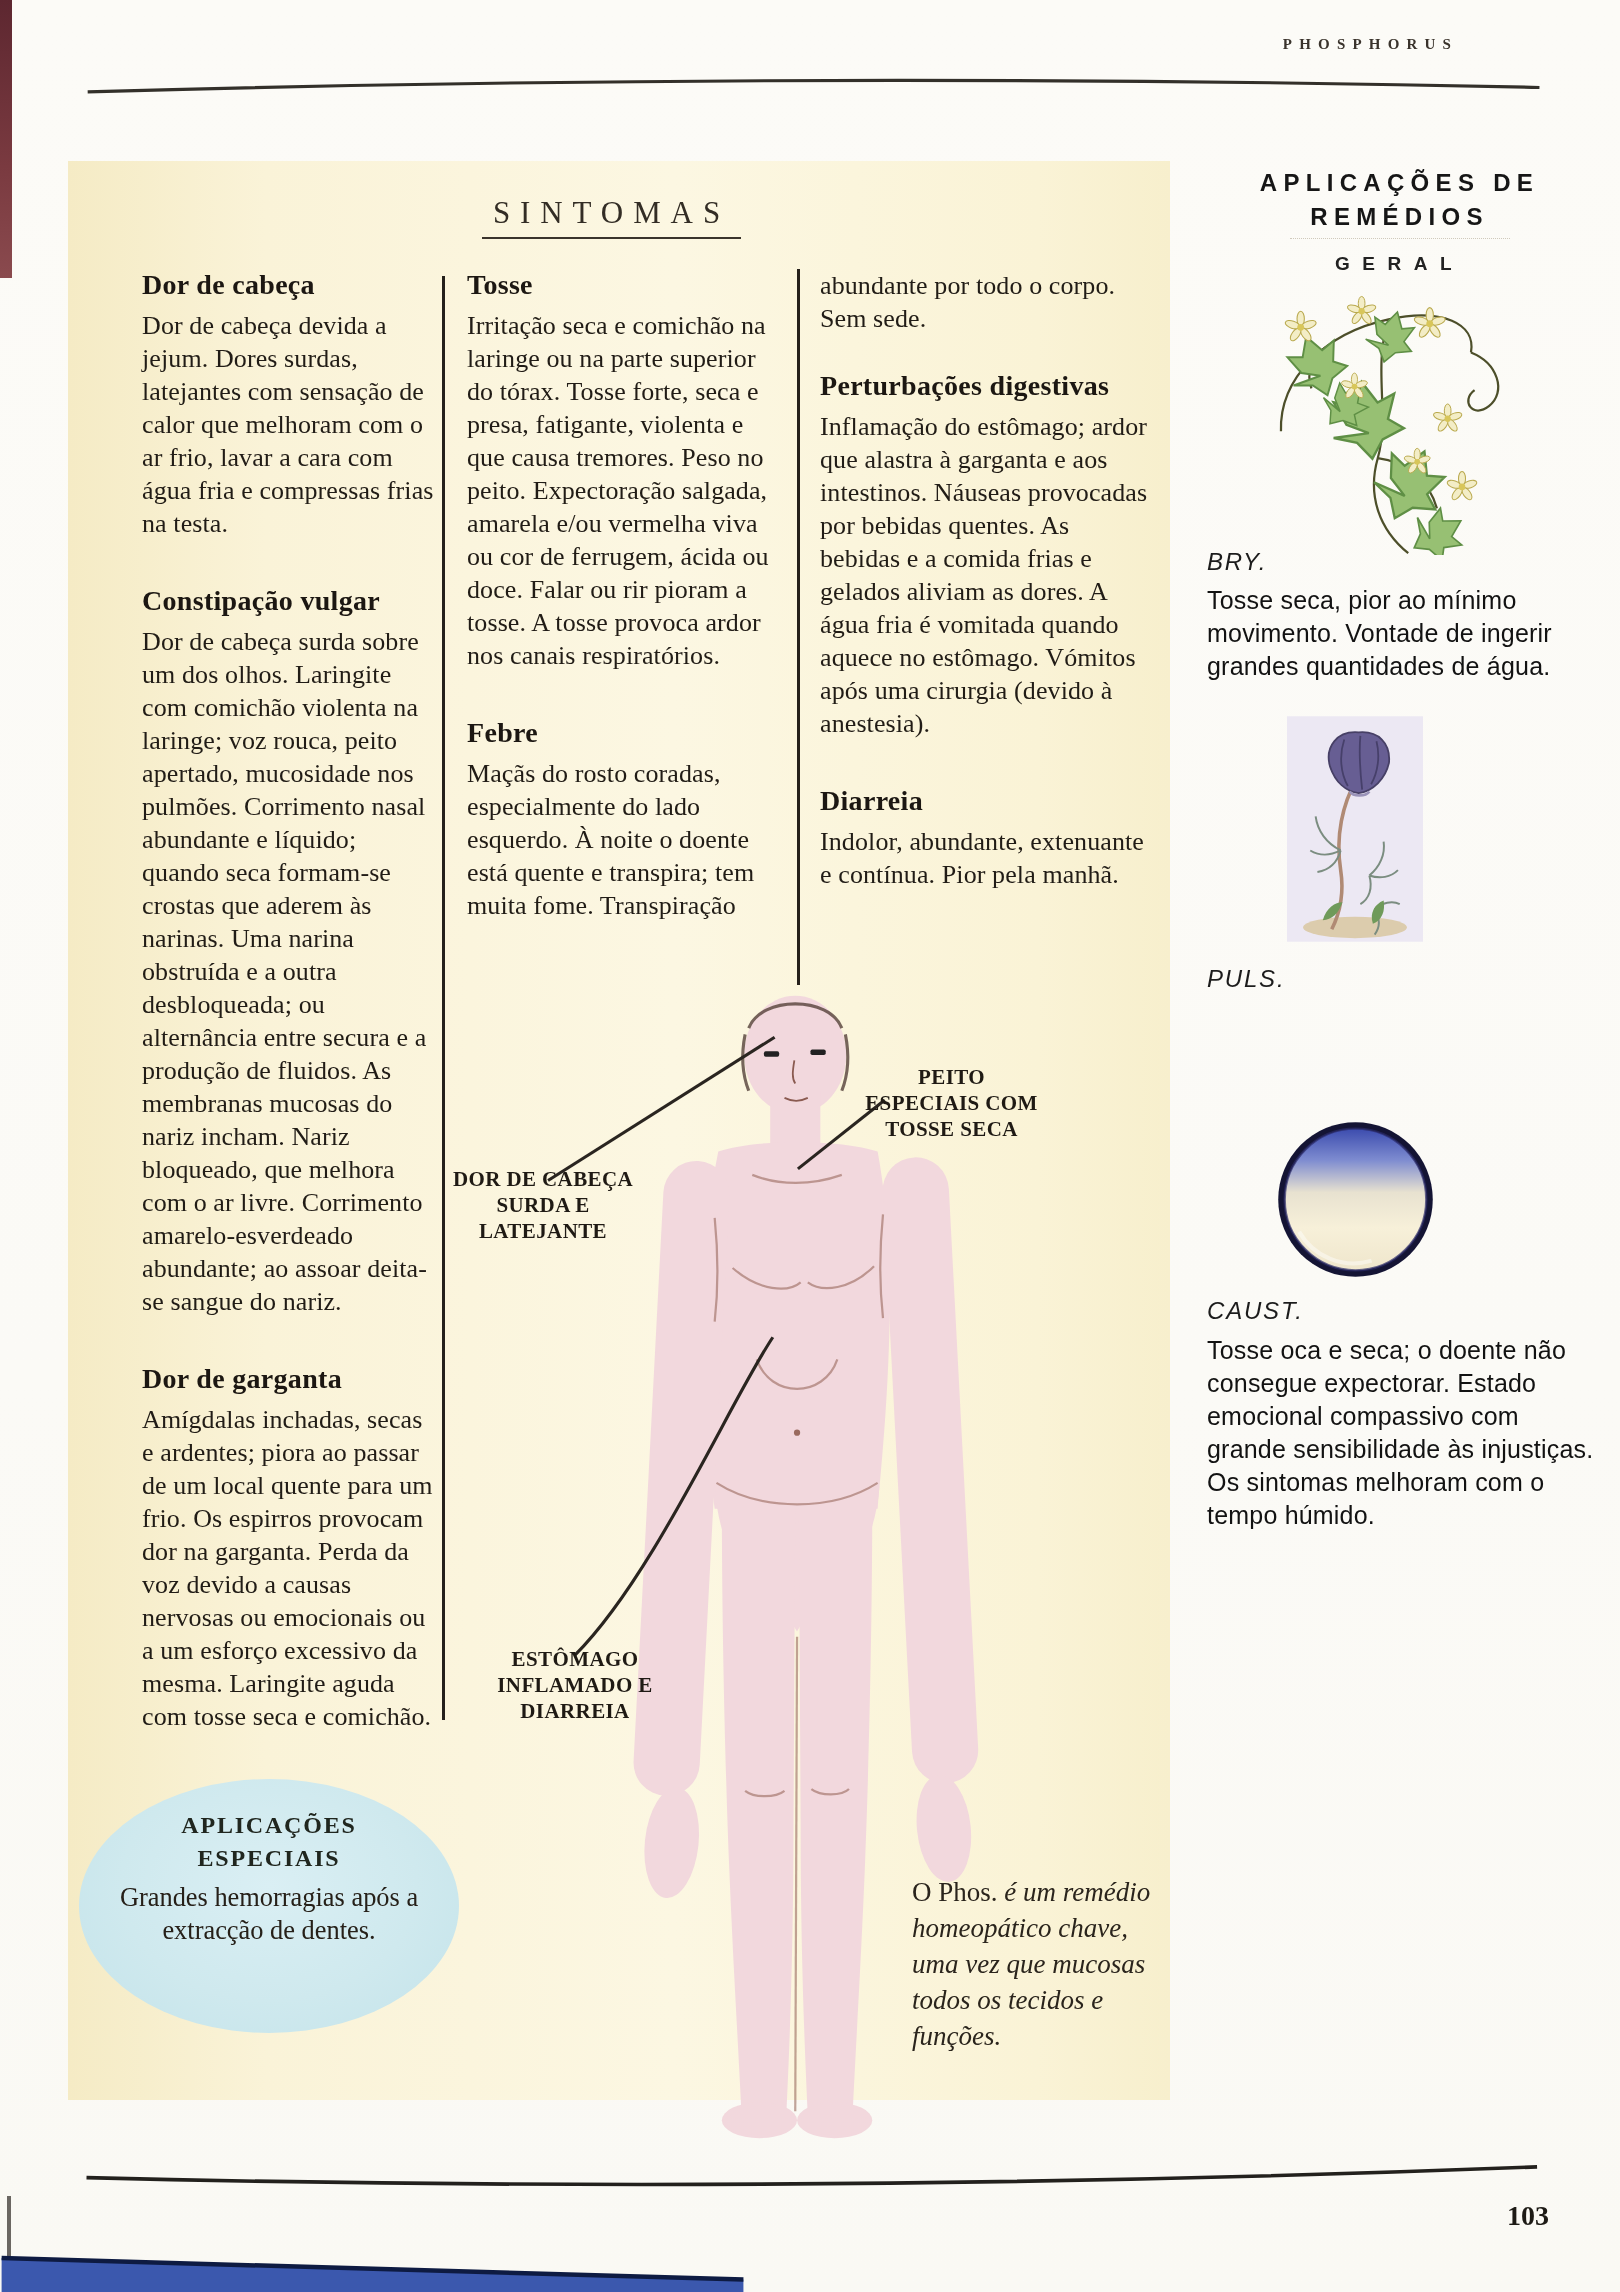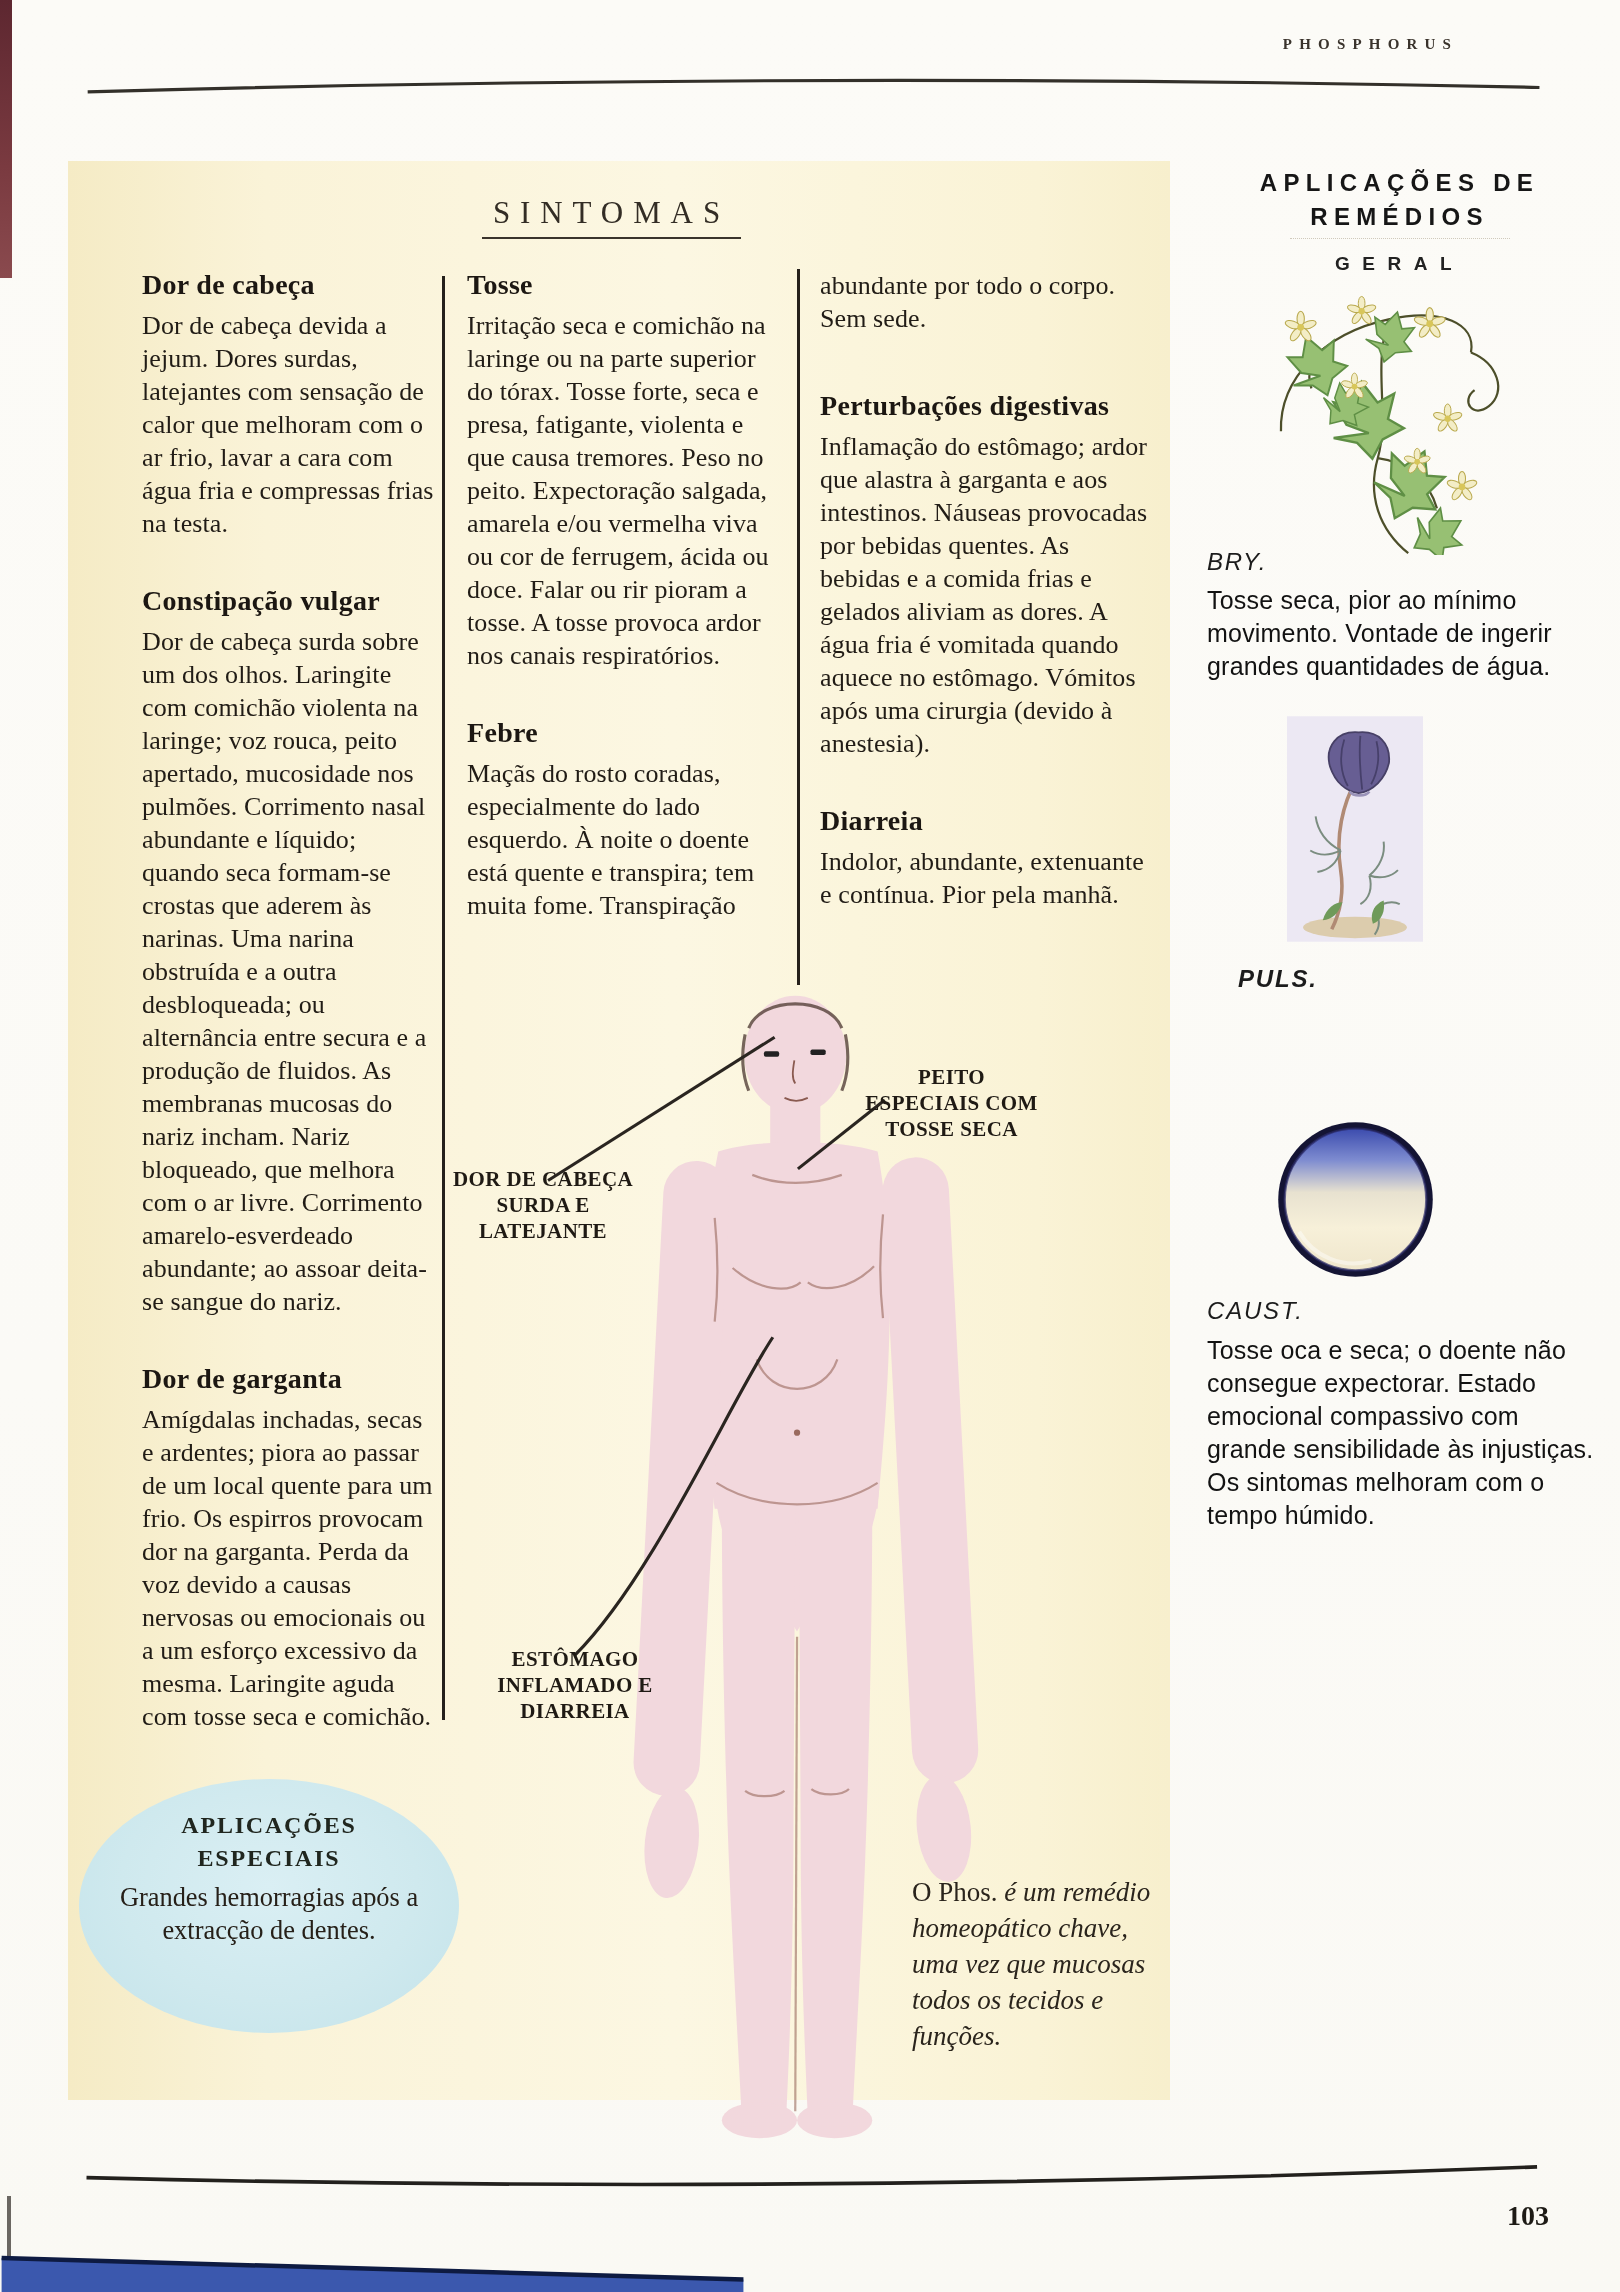--- a/index.html
+++ b/index.html
@@ -100,21 +100,21 @@
     </div>
     <div class="sec">
       <h3 class="ch">Febre</h3>
       <p class="cb">Maçãs do rosto coradas, especialmente do lado esquerdo. À noite o doente está quente e transpira; tem muita fome. Transpiração</p>
     </div>
   </div>
 
   <div class="abs divider" style="left:797px;top:269px;width:2.7px;height:716px;"></div>
 
   <div class="abs col serif" style="left:820px;top:269px;width:333px;">
-    <p class="cb" style="margin-bottom:55px;">abundante por todo o corpo. Sem sede.</p>
+    <p class="cb" style="margin-bottom:35px;">abundante por todo o corpo. Sem sede.</p>
     <div class="sec">
       <h3 class="ch">Perturbações digestivas</h3>
       <p class="cb">Inflamação do estômago; ardor que alastra à garganta e aos intestinos. Náuseas provocadas por bebidas quentes. As bebidas e a comida frias e gelados aliviam as dores. A água fria é vomitada quando aquece no estômago. Vómitos após uma cirurgia (devido à anestesia).</p>
     </div>
     <div class="sec">
       <h3 class="ch">Diarreia</h3>
       <p class="cb">Indolor, abundante, extenuante e contínua. Pior pela manhã.</p>
     </div>
   </div>
 
@@ -254,21 +254,21 @@
     <g fill="#6f9a5a">
       <path d="M40,228 C44,214 54,208 62,208 C58,220 50,228 40,228 Z"></path>
       <path d="M96,232 C92,220 98,210 108,206 C110,218 106,228 96,232 Z"></path>
     </g>
     <g>
       <path d="M80,18 C56,16 42,34 48,56 C54,74 66,84 80,86 C96,84 110,70 114,52 C116,30 102,16 80,18 Z" fill="#675e93" stroke="#474066" stroke-width="2"></path>
       <path d="M64,26 C58,44 60,64 68,78 M82,22 C80,44 82,64 84,82 M100,28 C104,44 102,62 94,76" fill="none" stroke="#3f3860" stroke-width="2" opacity=".8"></path>
       <path d="M70,84 C74,90 88,90 92,84" fill="none" stroke="#9a93b8" stroke-width="3"></path>
     </g>
   </svg>
-  <div class="abs sb-abbr" style="left:1238px;top:965px;font-weight:bold;">PULS.</div>
+  <div class="abs sb-abbr" style="left:1207px;top:965px;">PULS.</div>
 
   <svg class="abs" style="left:1275px;top:1119px;" width="161" height="161" viewBox="0 0 200 200">
     <defs>
       <linearGradient id="dg" x1="0" y1="0" x2="0" y2="1">
         <stop offset="0" stop-color="#3c4cae"></stop>
         <stop offset=".22" stop-color="#7d8bd0"></stop>
         <stop offset=".45" stop-color="#e8e2d0"></stop>
         <stop offset=".7" stop-color="#f7f0d9"></stop>
         <stop offset="1" stop-color="#efe6cc"></stop>
       </linearGradient>

